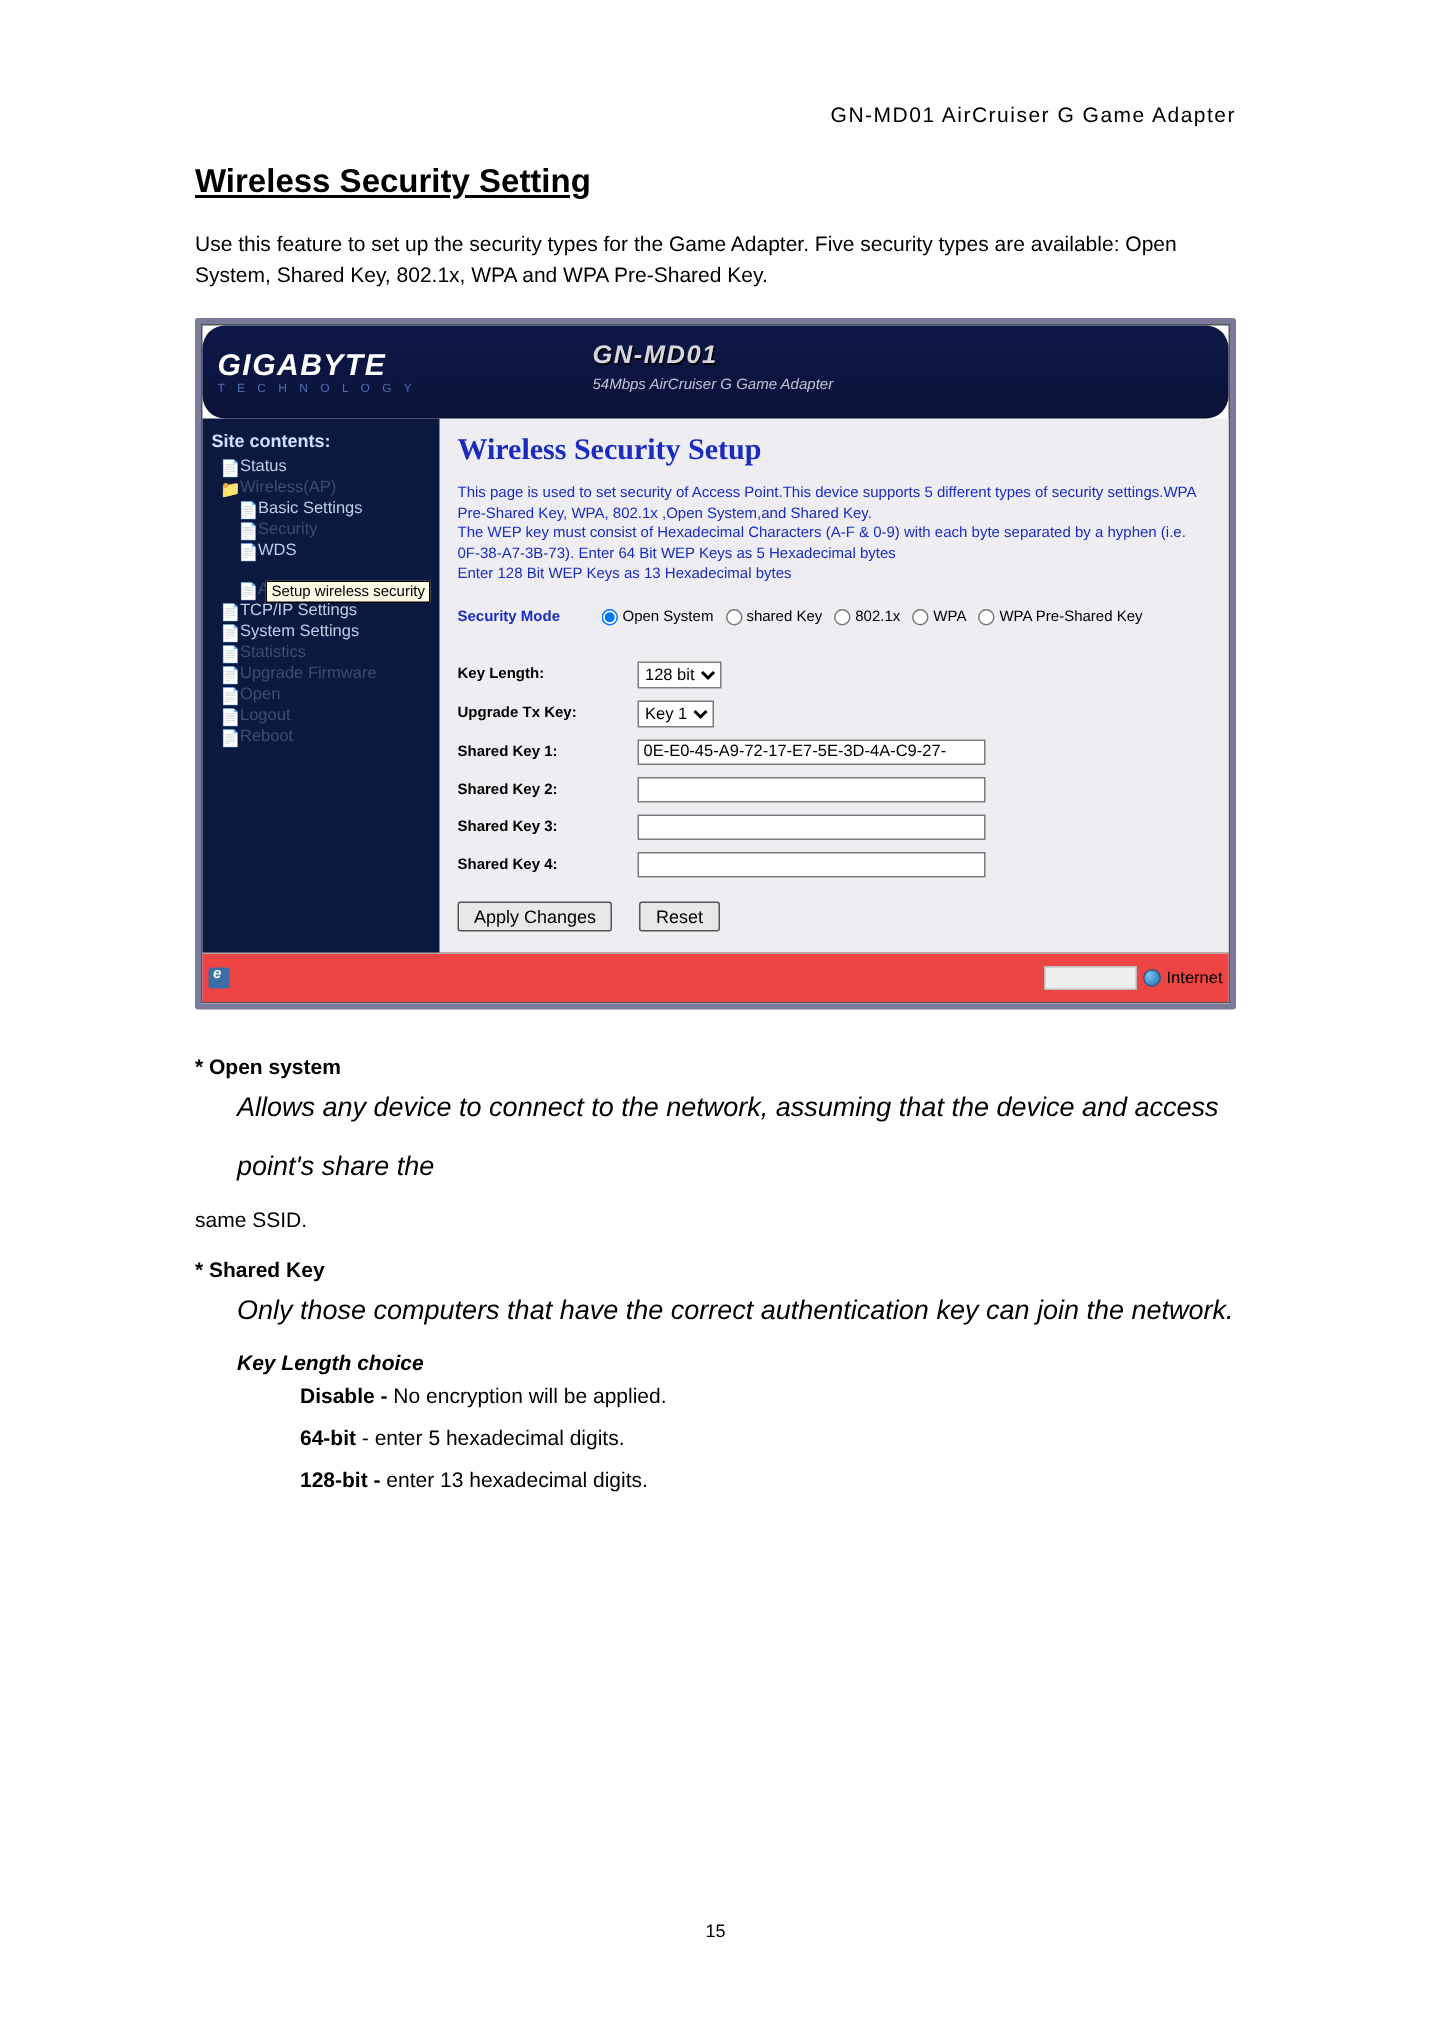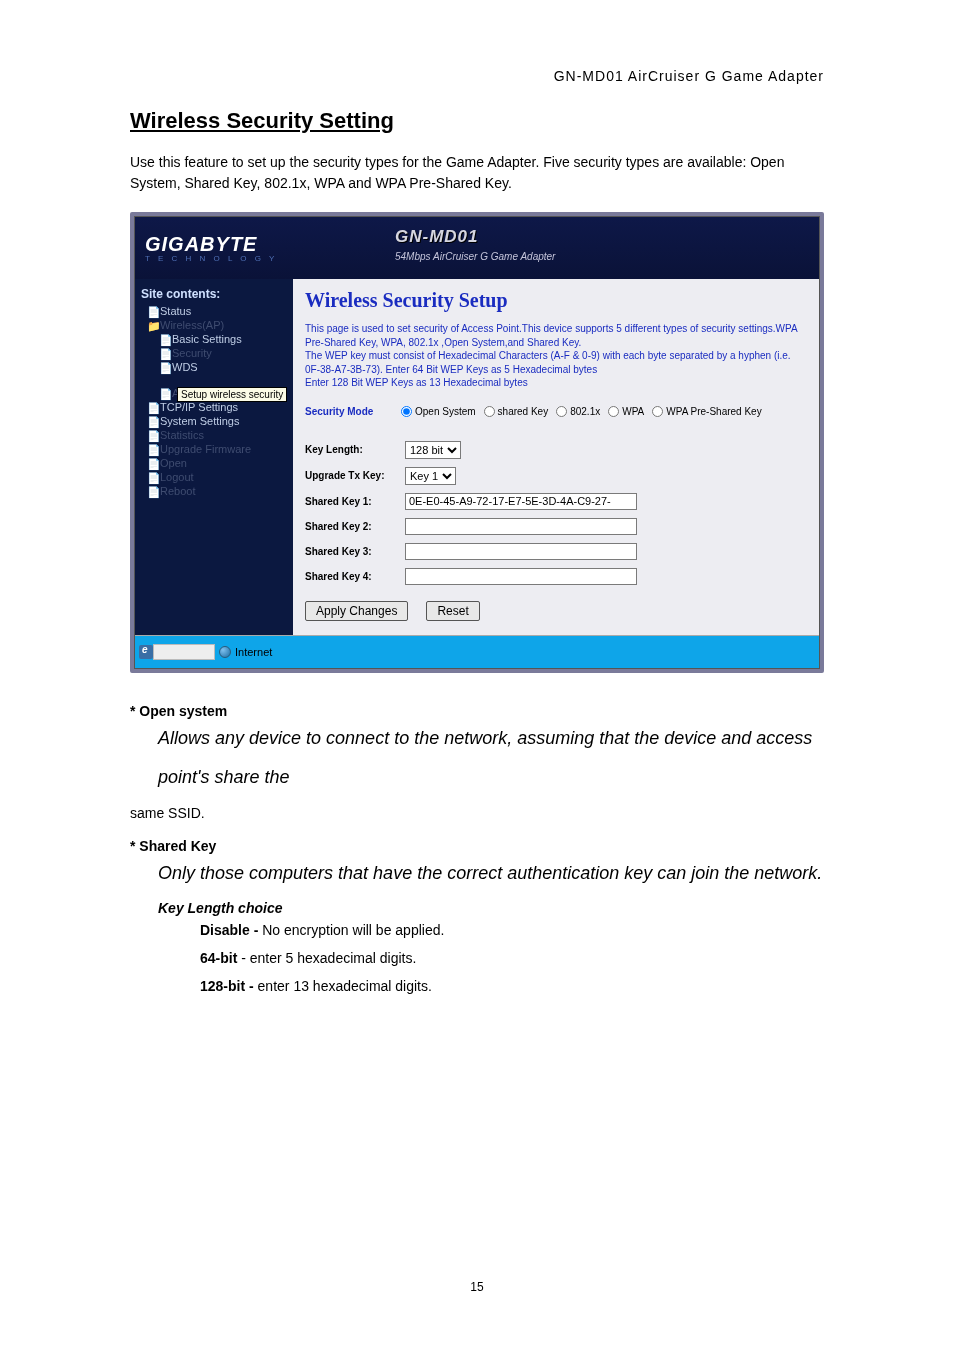--- a/index.html
+++ b/index.html
@@ -45,20 +45,21 @@
   .ss-content {
     display: flex;
     flex-direction: column;
   }
   .ss-header {
     height: 62px;
     background: linear-gradient(#0e1848, #0a1238);
     position: relative;
     display: flex;
     align-items: center;
+    border-radius: 15px;
   }
   .logo-block {
     padding-left: 10px;
     display: flex;
     flex-direction: column;
     justify-content: center;
   }
   .logo-name {
     font-family: Arial, sans-serif;
     font-size: 20px;
@@ -157,21 +158,21 @@
     line-height: 1.35;
     margin-bottom: 16px;
     max-width: 620px;
   }
   .form-row {
     display: flex;
     align-items: center;
     margin-bottom: 8px;
   }
   .form-label {
-    width: 100px;
+    width: 120px;
     font-weight: bold;
     font-size: 10px;
   }
   .sec-mode-label {
     width: 96px;
     font-weight: bold;
     font-size: 10px;
     color: #1a2cc0;
   }
   .radio-group {
@@ -203,25 +204,25 @@
   .ss-btn {
     font-size: 12px;
     background: #e8e8e8;
     border: 1px solid #555;
     padding: 2px 10px;
     border-radius: 2px;
     cursor: pointer;
   }
   .statusbar {
     height: 33px;
-    background: #0ea5e9;
+    background: #ef4444;
     border-top: 1px solid #aaa;
     display: flex;
     align-items: center;
-    justify-content: flex-start;
+    justify-content: space-between;
     font-size: 11px;
     padding: 0 4px;
   }
   .sb-right { display:flex; align-items:center; gap:4px; }
   .globe-icon { width:12px; height:12px; border-radius:50%; background: radial-gradient(circle at 30% 30%, #7ec0ee, #1c6ea4); border:1px solid #2a5a7a; display:inline-block; }
   .ie-icon { width:14px; height:14px; display:inline-block; background:#3a6ea5; border-radius:2px; position:relative; }
   .ie-icon:after{ content:"e"; color:#fff; font-size:10px; position:absolute; left:3px; top:-1px; font-style:italic; font-weight:bold; }
   .sb-cell { border:1px solid #bbb; height:16px; padding:0 30px; background:#eee; }
 
   

